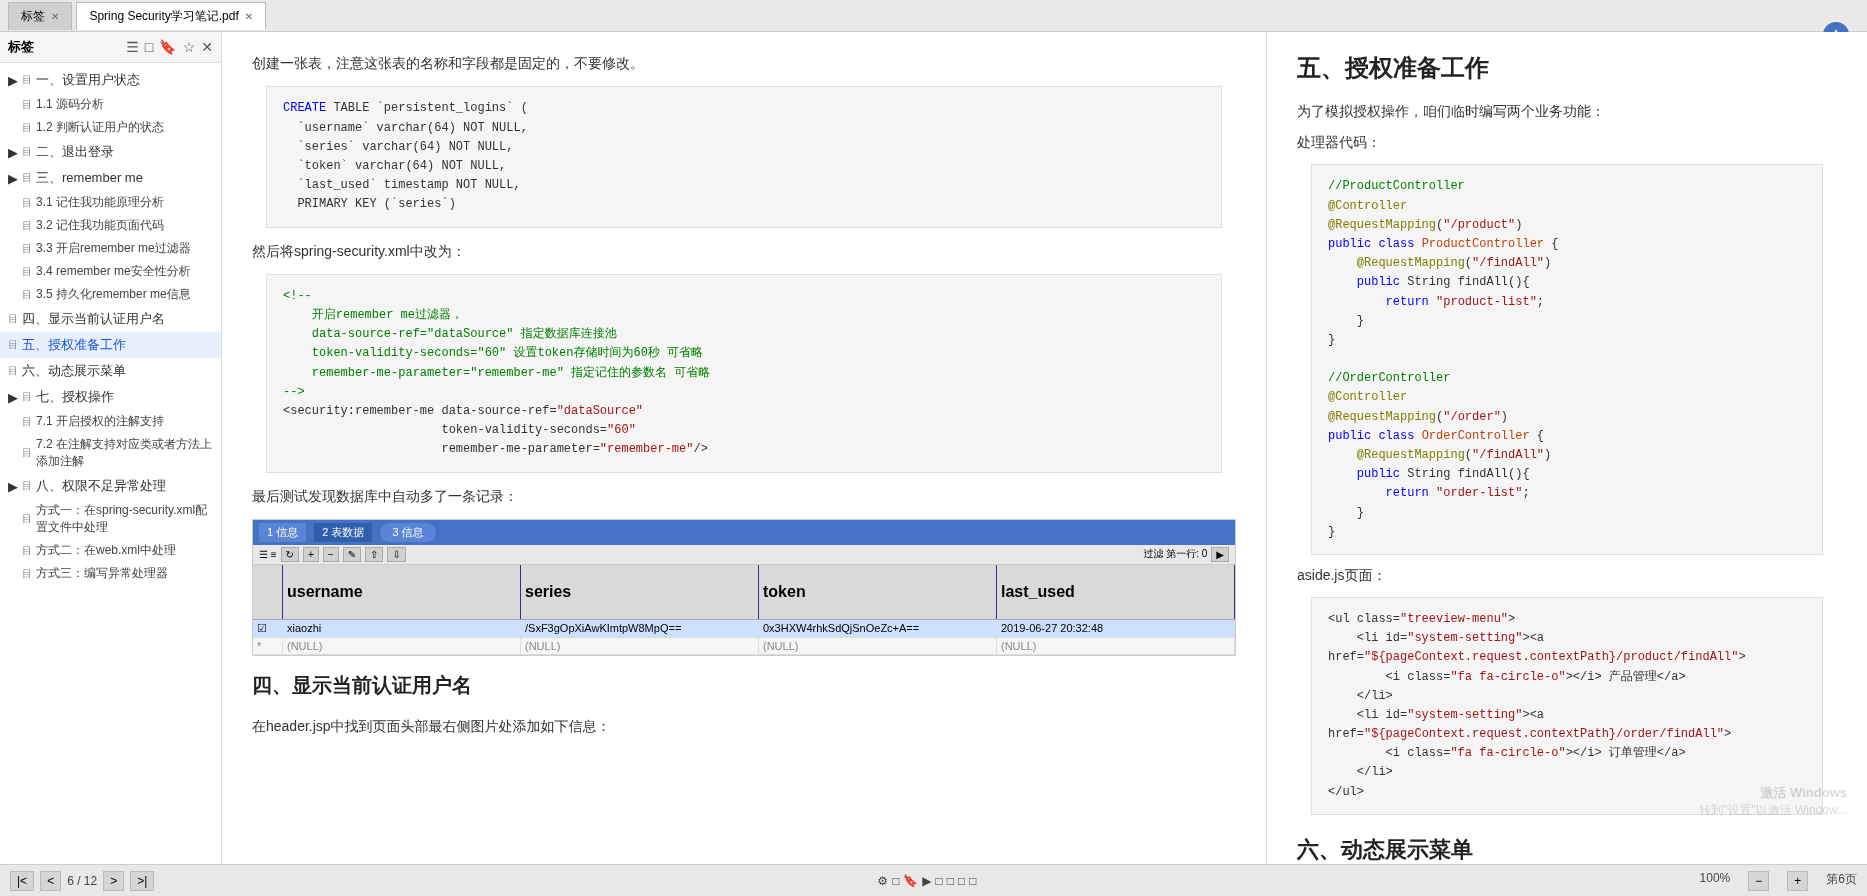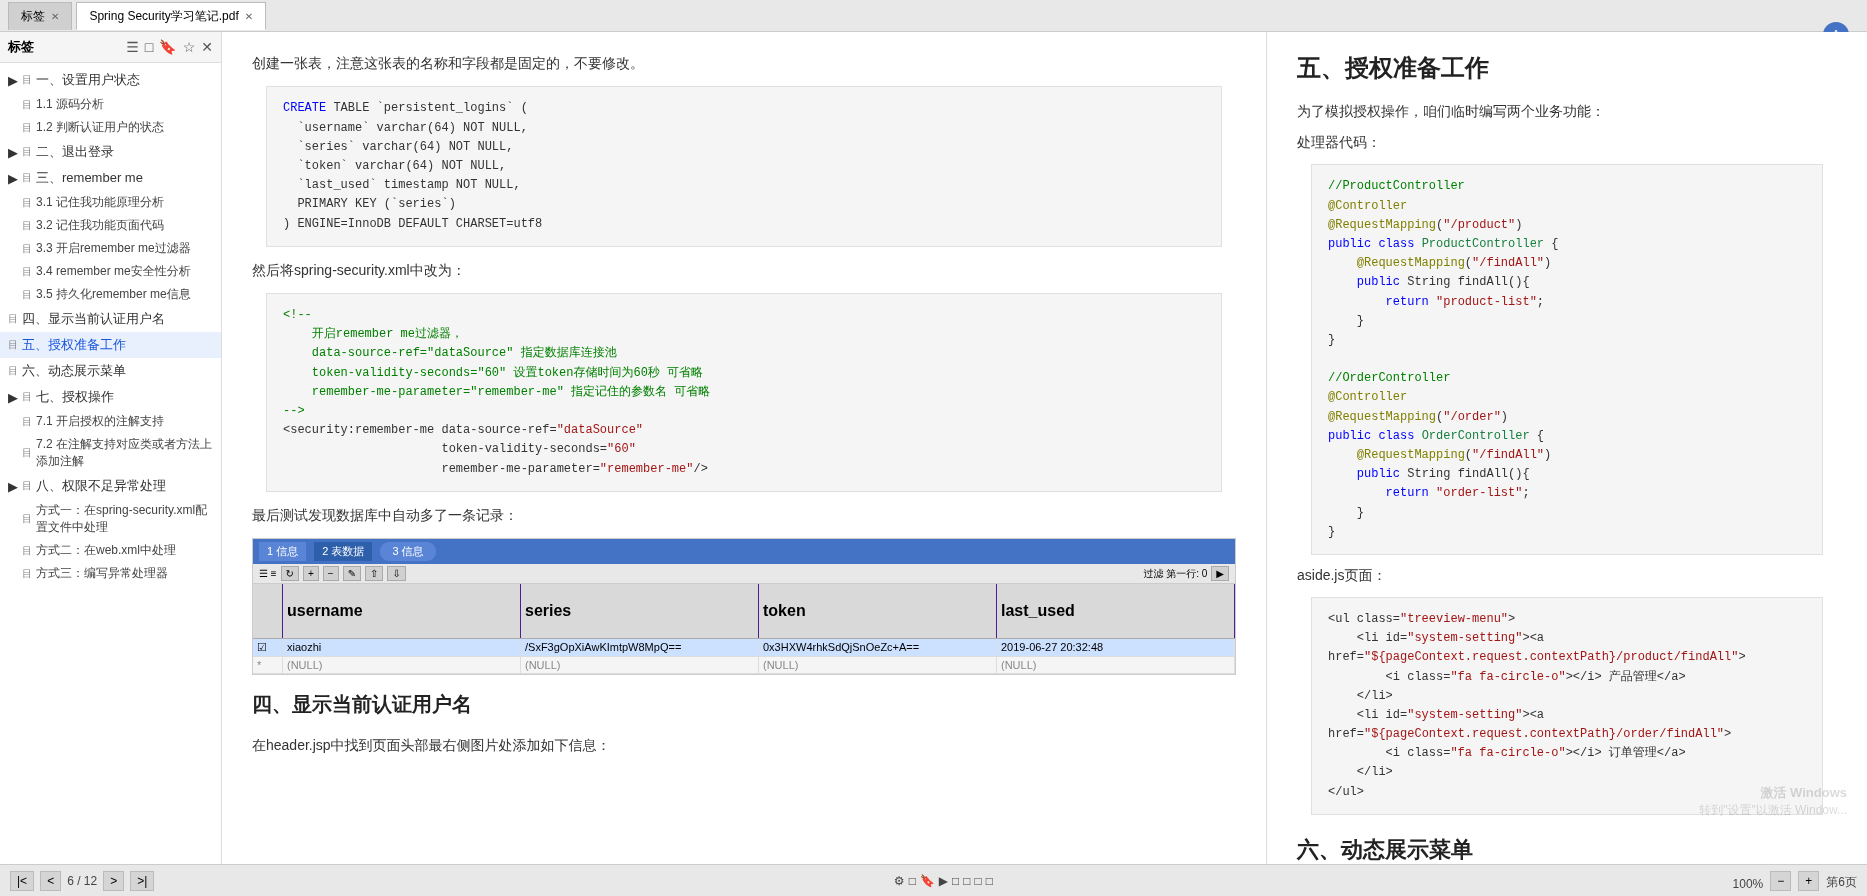--- a/index.html
+++ b/index.html
@@ -141,21 +141,21 @@
       padding: 12px 16px;
       font-family: "Courier New", monospace;
       font-size: 12px;
       line-height: 1.6;
       margin: 12px 14px;
       color: #333;
     }
     .code-keyword { color: #0000ff; }
     .code-string { color: #a31515; }
     .code-comment { color: #008000; }
-    .code-type { color: #15803d; }
+    .code-type { color: #c2410c; }
     .code-annotation { color: #808000; }
 
     h2.section-title {
       font-size: 24px;
       font-weight: bold;
       color: #222;
       margin-bottom: 16px;
     }
     h2.section-title-medium {
       font-size: 22px;
@@ -235,21 +235,21 @@
       display: flex;
       align-items: center;
       justify-content: space-between;
       padding: 0 10px;
       flex-shrink: 0;
       font-size: 12px;
       color: #444;
     }
     .bottom-left { display: flex; align-items: center; gap: 6px; }
     .bottom-center { display: flex; align-items: center; gap: 4px; }
-    .bottom-right { display: flex; align-items: flex-end; gap: 7px; }
+    .bottom-right { display: flex; align-items: flex-start; gap: 18px; }
     .nav-btn {
       padding: 2px 6px;
       background: #d5d5d5;
       border: 1px solid #bbb;
       cursor: pointer;
       font-size: 12px;
     }
 
     
     .watermark {
@@ -425,21 +425,20 @@
     <div class="left-panel">
       <p class="content-text">创建一张表，注意这张表的名称和字段都是固定的，不要修改。</p>
 
       <div class="code-block">
         <div><span class="code-keyword">CREATE</span> TABLE `persistent_logins` (</div>
         <div>&nbsp;&nbsp;`username` varchar(64) NOT NULL,</div>
         <div>&nbsp;&nbsp;`series` varchar(64) NOT NULL,</div>
         <div>&nbsp;&nbsp;`token` varchar(64) NOT NULL,</div>
         <div>&nbsp;&nbsp;`last_used` timestamp NOT NULL,</div>
         <div>&nbsp;&nbsp;PRIMARY KEY (`series`)</div>
-        <div>) ENGINE=InnoDB DEFAULT CHARSET=utf8</div>
       </div>
 
       <p class="content-text">然后将spring-security.xml中改为：</p>
 
       <div class="code-block">
         <div><span class="code-comment">&lt;!--</span></div>
         <div>&nbsp;&nbsp;&nbsp;&nbsp;<span class="code-comment">开启remember me过滤器，</span></div>
         <div>&nbsp;&nbsp;&nbsp;&nbsp;<span class="code-comment">data-source-ref="dataSource" 指定数据库连接池</span></div>
         <div>&nbsp;&nbsp;&nbsp;&nbsp;<span class="code-comment">token-validity-seconds="60" 设置token存储时间为60秒 可省略</span></div>
         <div>&nbsp;&nbsp;&nbsp;&nbsp;<span class="code-comment">remember-me-parameter="remember-me" 指定记住的参数名 可省略</span></div>

